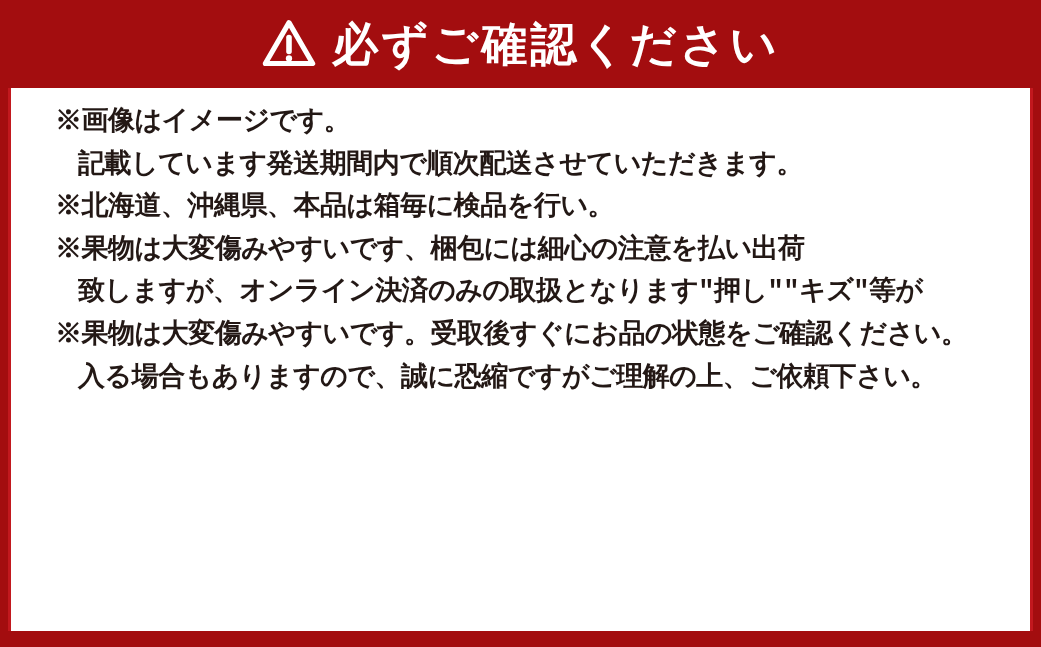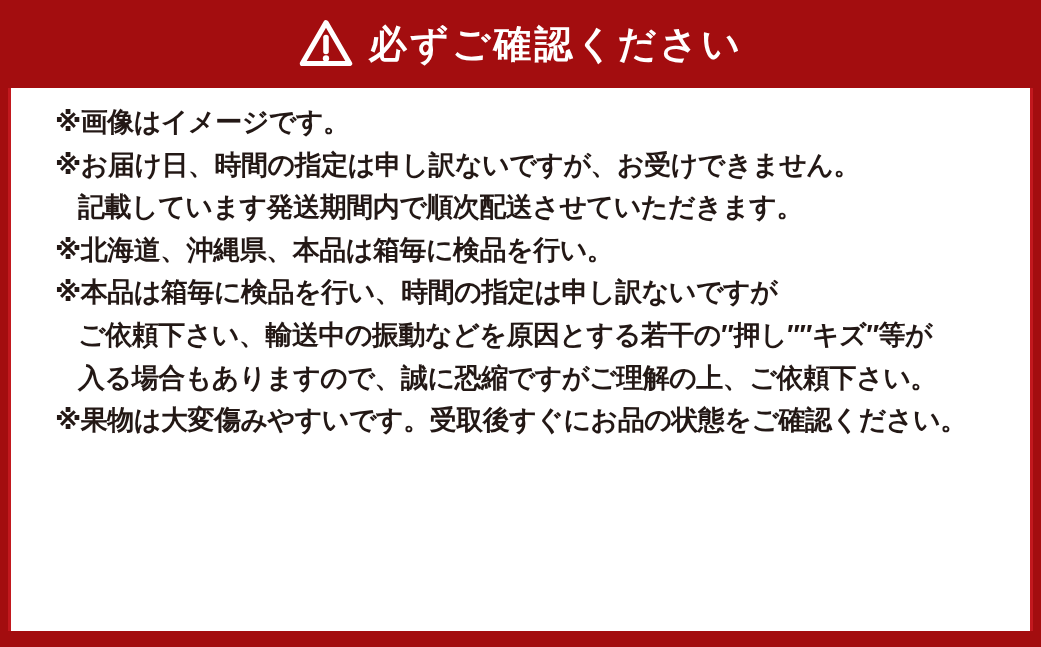--- a/index.html
+++ b/index.html
@@ -36,41 +36,42 @@
     height: 52px;
   }
   .warn-icon svg {
     width: 56px;
     height: 52px;
     display: block;
   }
   .banner-title {
     margin: 0;
     color: #FFFFFF;
-    font-size: 38px;
+    font-size: 46px;
     font-weight: 900;
     letter-spacing: 3px;
     line-height: 1;
     white-space: nowrap;
   }
   
   .panel {
     flex: 1 1 auto;
     margin: 0 8px 16px 8px;
     background: #FFFFFF;
     border-left: 3px solid #C2181E;
     border-right: 3px solid #C2181E;
     box-sizing: border-box;
     padding: 13px 10px 0 44px;
     overflow: hidden;
   }
   .notice-list {
     list-style: none;
     margin: 0;
     padding: 0;
+    font-family: Liberation Mono, monospace;
   }
   .notice-line {
     color: #231815;
     font-size: 27px;
     font-weight: 700;
     line-height: 42.6px;
     letter-spacing: -0.5px;
     white-space: nowrap;
   }
   .indent-0 { padding-left: 0; }
@@ -90,23 +91,22 @@
         <circle cx="30" cy="43.5" r="3.4" fill="#FFFFFF"></circle>
       </svg>
     </span>
     <h1 class="banner-title">必ずご確認ください</h1>
   </header>
 
   <main class="panel">
     <ul class="notice-list">
 
     <li class="notice-line indent-0">※画像はイメージです。</li>
-        <li class="notice-line indent-0">※お届け日、時間の指定は申し訳ないですが、お受けできません。</li>
         <li class="notice-line indent-2">記載しています発送期間内で順次配送させていただきます。</li>
         <li class="notice-line indent-0">※北海道、沖縄県、本品は箱毎に検品を行い。</li>
-        <li class="notice-line indent-0">※本品は箱毎に検品を行い、時間の指定は申し訳ないですが</li>
-        <li class="notice-line indent-2">ご依頼下さい、輸送中の振動などを原因とする若干の″押し″″キズ″等が</li>
+        <li class="notice-line indent-0">※果物は大変傷みやすいです、梱包には細心の注意を払い出荷</li>
+        <li class="notice-line indent-2">致しますが、オンライン決済のみの取扱となります″押し″″キズ″等が</li>
+        <li class="notice-line indent-0">※果物は大変傷みやすいです。受取後すぐにお品の状態をご確認ください。</li>
         <li class="notice-line indent-2">入る場合もありますので、誠に恐縮ですがご理解の上、ご依頼下さい。</li>
-        <li class="notice-line indent-0">※果物は大変傷みやすいです。受取後すぐにお品の状態をご確認ください。</li>
       </ul>
   </main>
 
 </div>
 
 </body></html>

